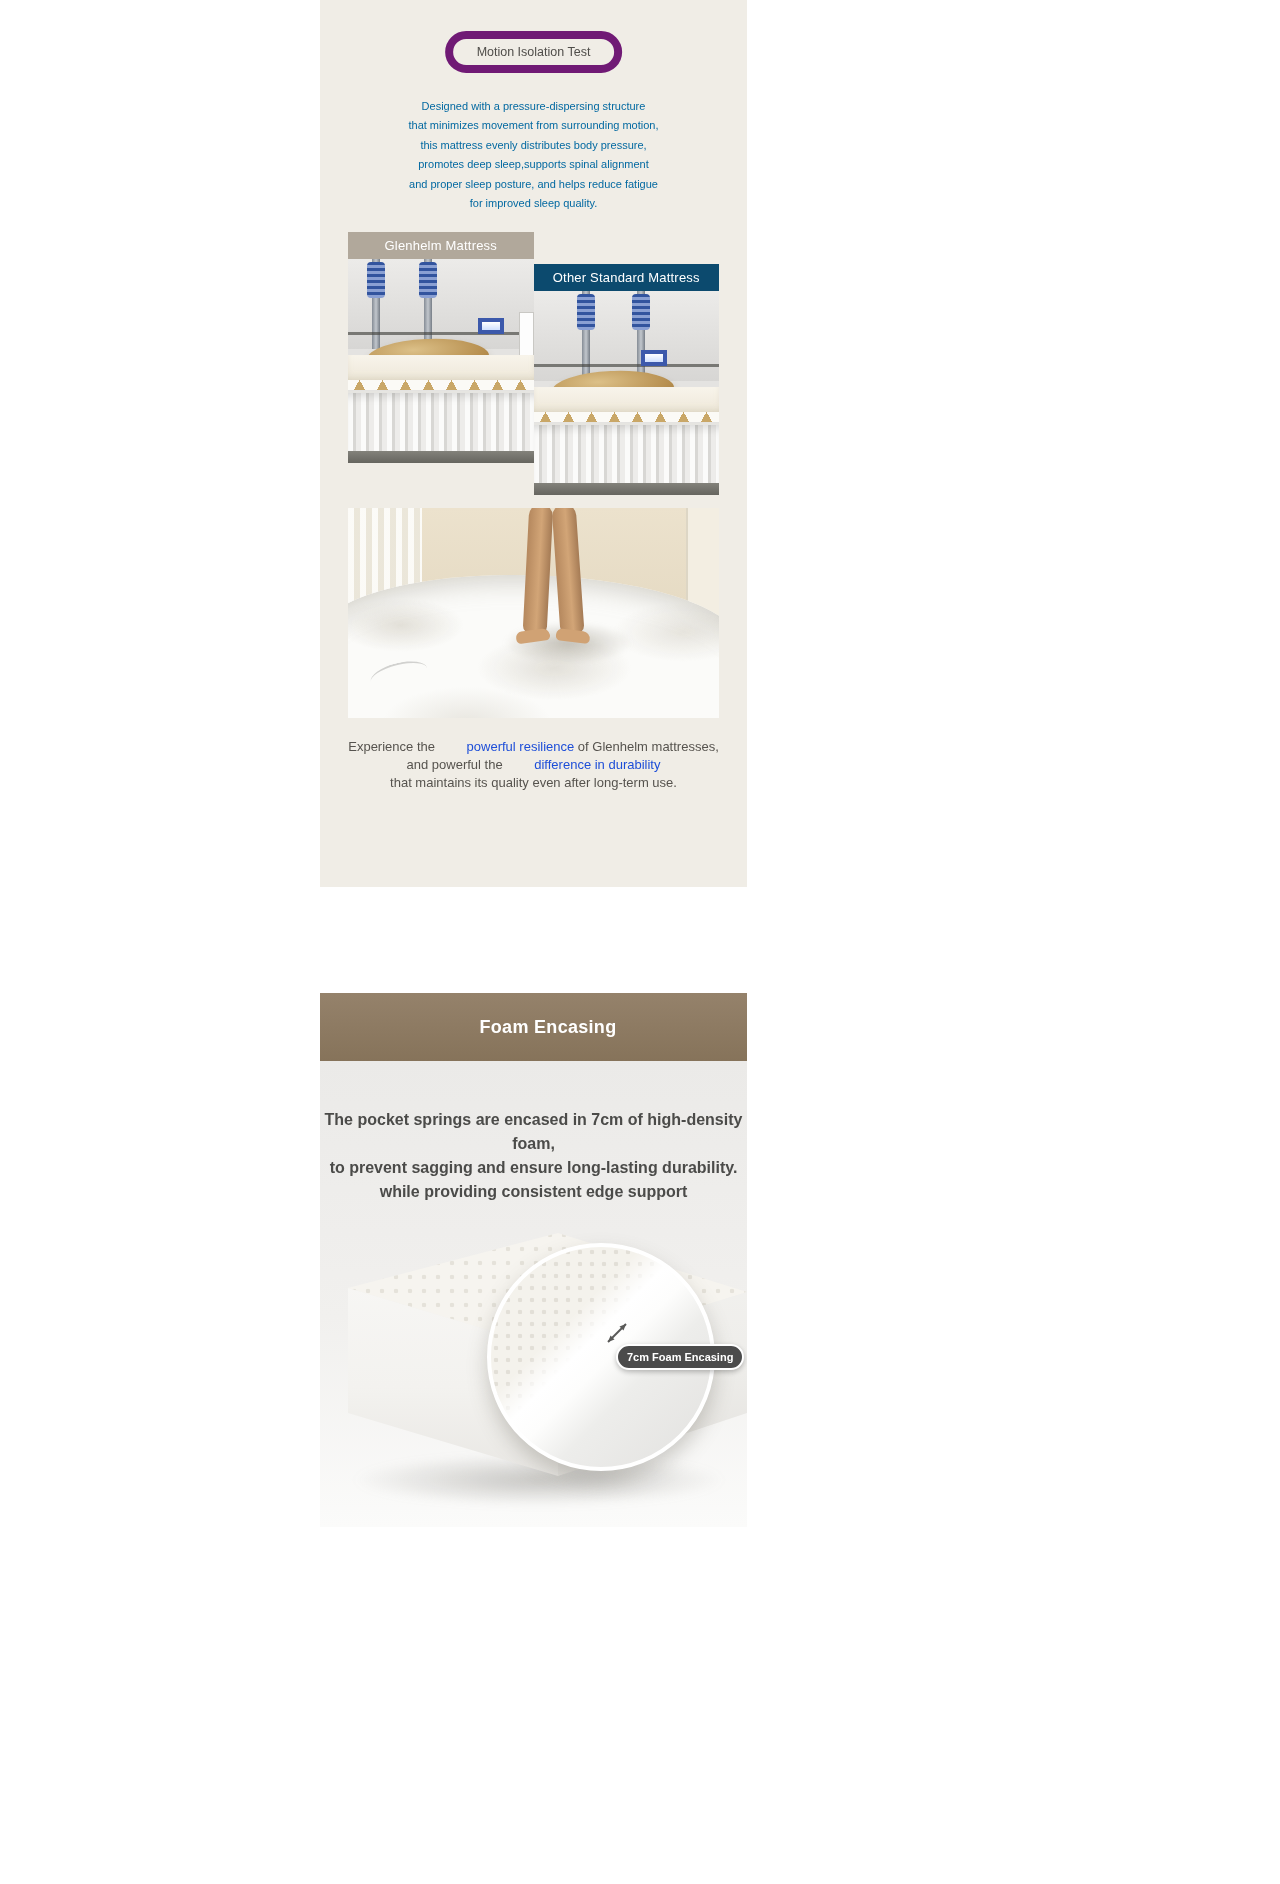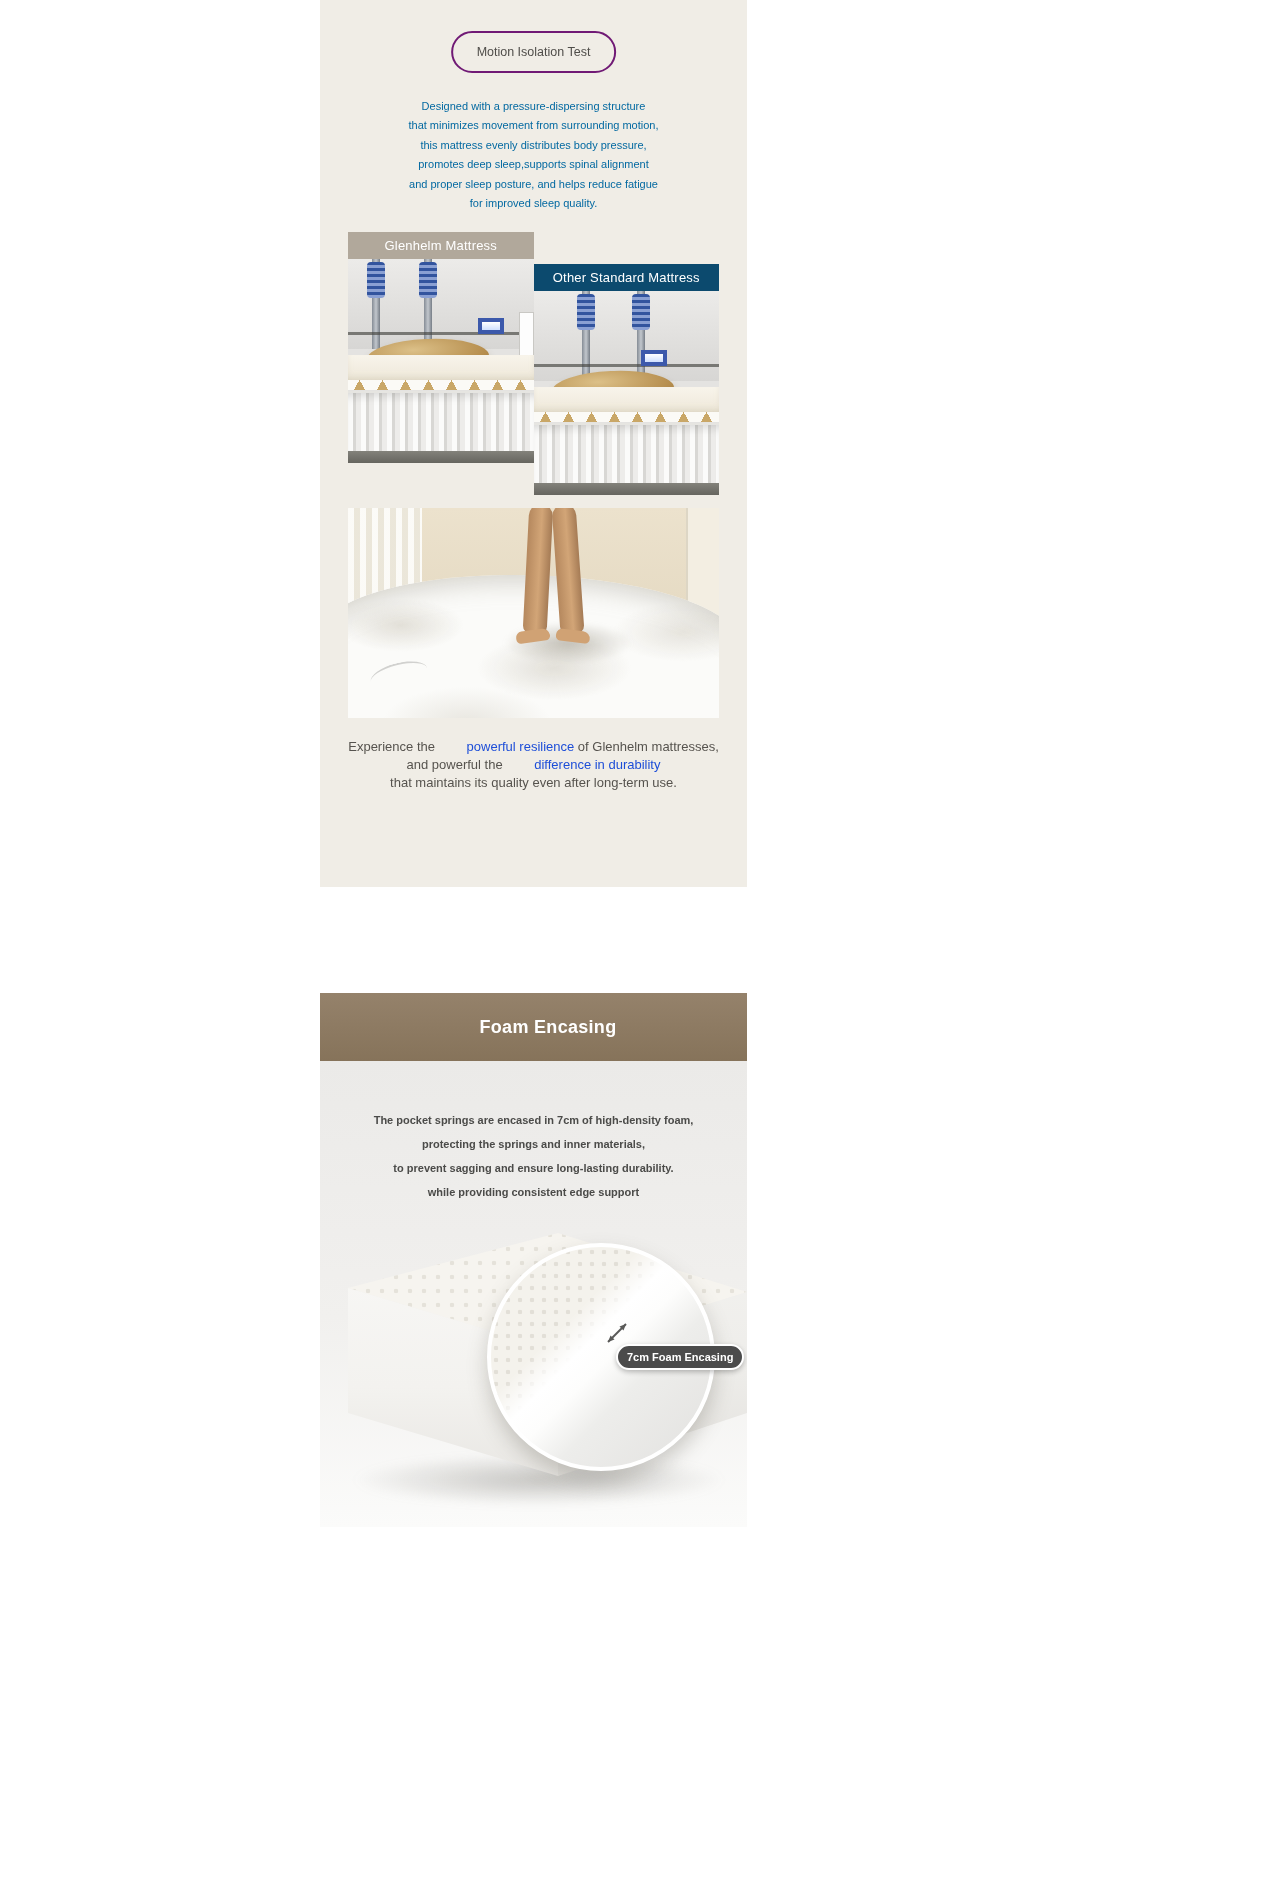--- a/index.html
+++ b/index.html
@@ -9,21 +9,21 @@
     background:#ffffff; font-family:"Liberation Sans", sans-serif;
   }
 
   
   .section1 {
     position:absolute; left:320px; top:0; width:427px; height:887px;
     background:#f0ede6;
   }
   .badge {
     position:absolute; top:31px; left:50%; transform:translateX(-50%);
-    height:42px; padding:0 24px; border:2px solid #701a75; border-radius:22px;
+    height:42px; padding:0 24px; border:8px solid #701a75; border-radius:22px;
     display:flex; align-items:center; justify-content:center;
     font-size:12.5px; color:#4f4d49; white-space:nowrap; background:transparent;
   }
   .para1 {
     position:absolute; top:85px; left:0; width:100%;
     text-align:center; font-size:11px; line-height:19.4px; color:#0369a1;margin-top:12px;
   }
   .compare { position:absolute; top:232px; left:28px; width:371px; display:flex; }
   .compare-col { flex:1; min-width:0; }
   .compare-label {
@@ -96,21 +96,21 @@
   .caption .hl { color:#1d4ed8;margin-left:28px; }
 
   
   .section2 { position:absolute; left:320px; top:993px; width:427px; height:534px; }
   .s2-header { height:68px; display:flex; align-items:center; justify-content:center;
     background:linear-gradient(#95826b,#86735a); color:#ffffff; font-size:18px; font-weight:bold;
     letter-spacing:.3px;padding-left:29px; }
   .s2-body { position:relative; height:466px; overflow:hidden;
     background:linear-gradient(#ebeae8,#f1f0ee 55%,#fbfbfa); }
   .s2-para { position:absolute; top:47px; left:0; width:100%;
-    text-align:center; font-size:11px; font-weight:600; color:#4b4b49; line-height:24px; }
+    text-align:center; font-size:16px; font-weight:600; color:#4b4b49; line-height:24px; }
 
   .block-face { position:absolute; left:0; top:0; width:427px; height:466px; }
   .face-top { clip-path:polygon(28px 227px,238px 172px,427px 231px,238px 290px);
     background-color:#f6f4ef;
     background-image:radial-gradient(circle at 6px 6px, #e5e2da 2px, transparent 2.6px);
     background-size:14px 14px; }
   .face-left { clip-path:polygon(28px 227px,238px 290px,238px 415px,28px 352px);
     background:linear-gradient(180deg,#ffffff,#f3f2ef 70%,#e3e1dd); }
   .face-right { clip-path:polygon(238px 290px,427px 231px,427px 352px,238px 415px);
     background:linear-gradient(180deg,#fafaf8,#eeedea 65%,#dedcd8); }
@@ -205,21 +205,20 @@
       <div>that maintains its quality even after long-term use.</div>
     </div>
   </section>
 
   <section class="section2">
     <div class="s2-header">Foam Encasing</div>
     <div class="s2-body">
 
       <div class="s2-para">
         <div>The pocket springs are encased in 7cm of high-density foam,</div>
-        <div>protecting the springs and inner materials,</div>
         <div>to prevent sagging and ensure long-lasting durability.</div>
         <div>while providing consistent edge support</div>
       </div>
 
       <div class="floor-shadow"></div>
       <div class="block-face face-top"></div>
       <div class="block-face face-left"></div>
       <div class="block-face face-right"></div>
 
       <div class="foam-circle">

